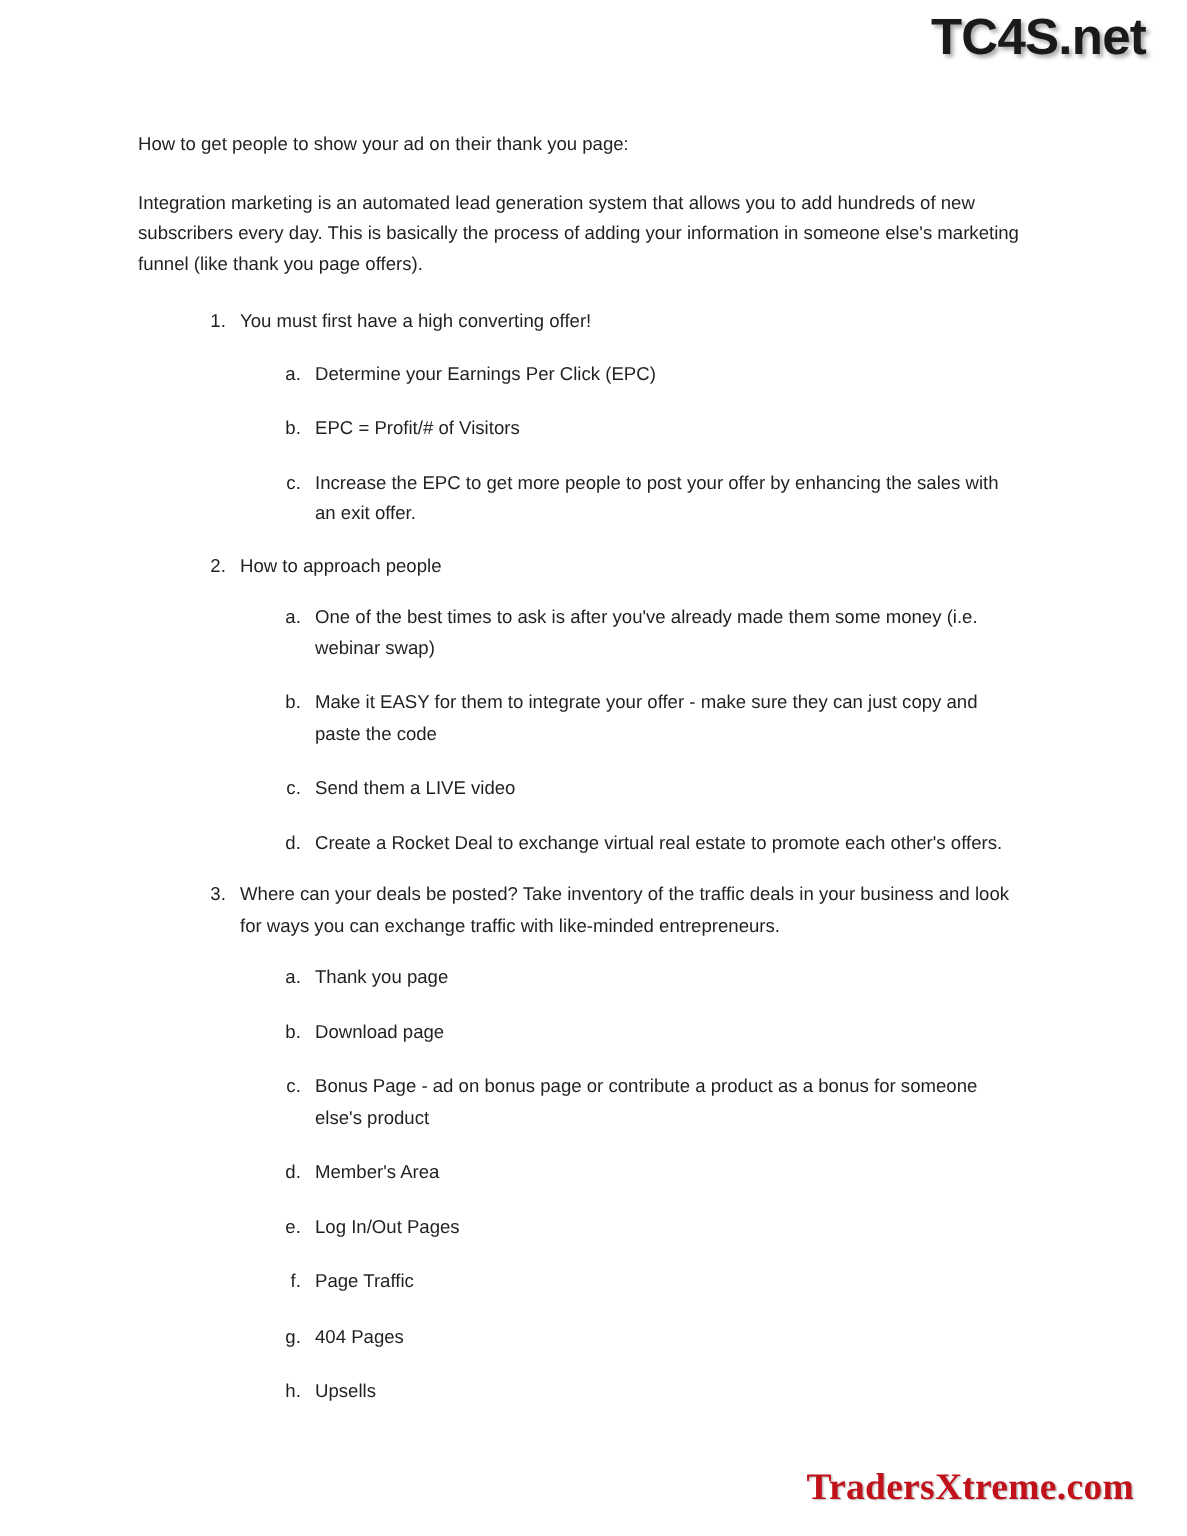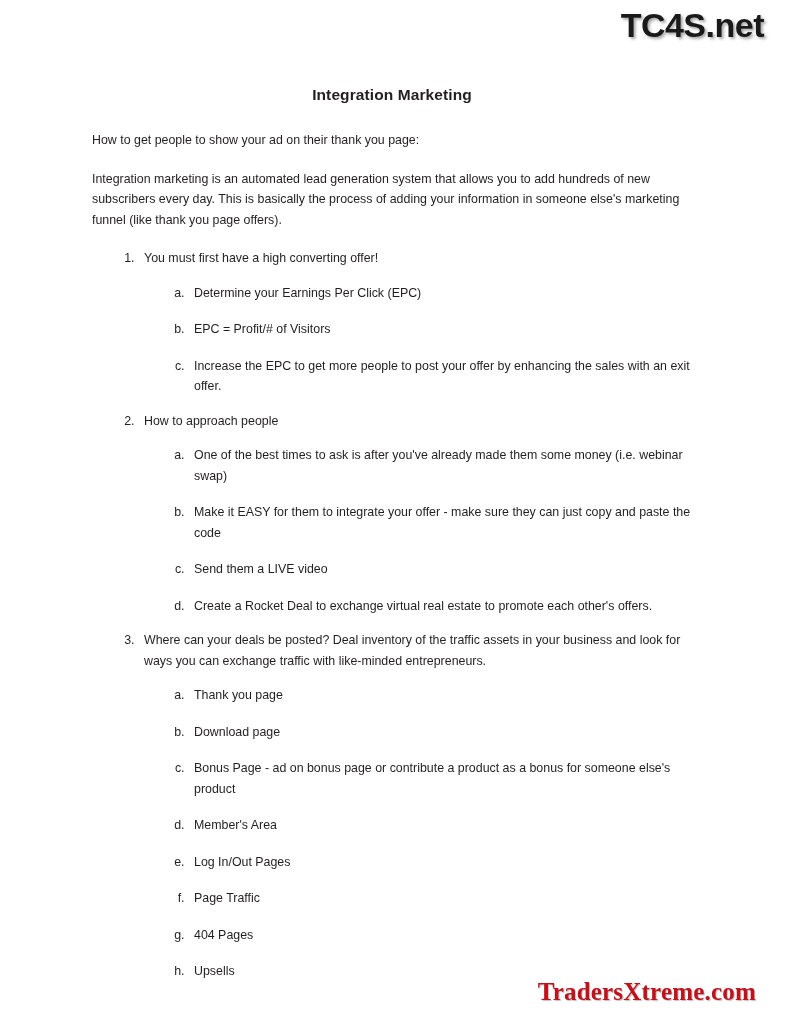--- a/index.html
+++ b/index.html
@@ -50,21 +50,21 @@
     letter-spacing: 0.1px;
   }
   p.para {
     font-size: 12.4px;
     line-height: 20.5px;
     margin: 0 0 18px 0;
     color: #231f20;
   }
   ol.lvl1 {
     list-style-type: decimal;
-    margin: 0;
+    margin: 16px;
     padding-left: 46px;
   }
   ol.lvl1 > li {
     font-size: 12.4px;
     line-height: 20.5px;
     margin-bottom: 14px;
     padding-left: 6px;
   }
   ol.lvl2 {
     list-style-type: lower-alpha;
@@ -122,21 +122,20 @@
 </style>
 </head>
 <body>
 
 <div class="page">
 
   <div class="tc4s">TC4S.net</div>
 
   <div class="content">
 
-    <h1 class="title">Integration Marketing</h1>
 
     <p class="para">How to get people to show your ad on their thank you page:</p>
     <p class="para">Integration marketing is an automated lead generation system that allows you to add hundreds of new subscribers every day.  This is basically the process of adding your information in someone else's marketing funnel (like thank you page offers).</p>
 
     <ol class="lvl1">
 
       <li>
         <span class="li-text">You must first have a high converting offer!</span>
         <ol class="lvl2">
           <li>
@@ -163,21 +162,21 @@
           <li>
             <span class="li-text">Send them a LIVE video</span>
           </li>
           <li>
             <span class="li-text">Create a Rocket Deal to exchange virtual real estate to promote each other's offers.</span>
           </li>
         </ol>
       </li>
 
       <li>
-        <span class="li-text">Where can your deals be posted? Deal inventory of the traffic assets in your business and look for ways you can exchange traffic with like-minded entrepreneurs.</span>
+        <span class="li-text">Where can your deals be posted? Take inventory of the traffic deals in your business and look for ways you can exchange traffic with like-minded entrepreneurs.</span>
         <ol class="lvl2">
           <li>
             <span class="li-text">Thank you page</span>
           </li>
           <li>
             <span class="li-text">Download page</span>
           </li>
           <li>
             <span class="li-text">Bonus Page - ad on bonus page or contribute a product as a bonus for someone else's product</span>
           </li>

